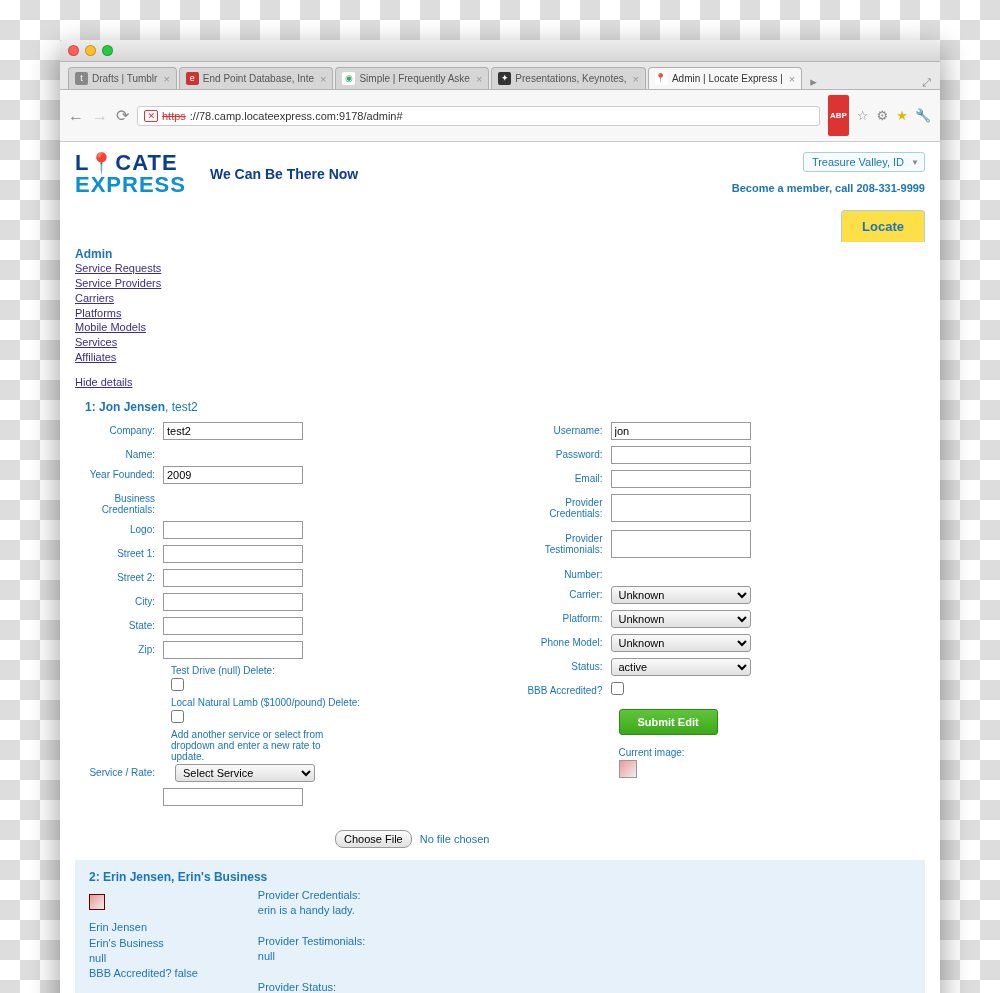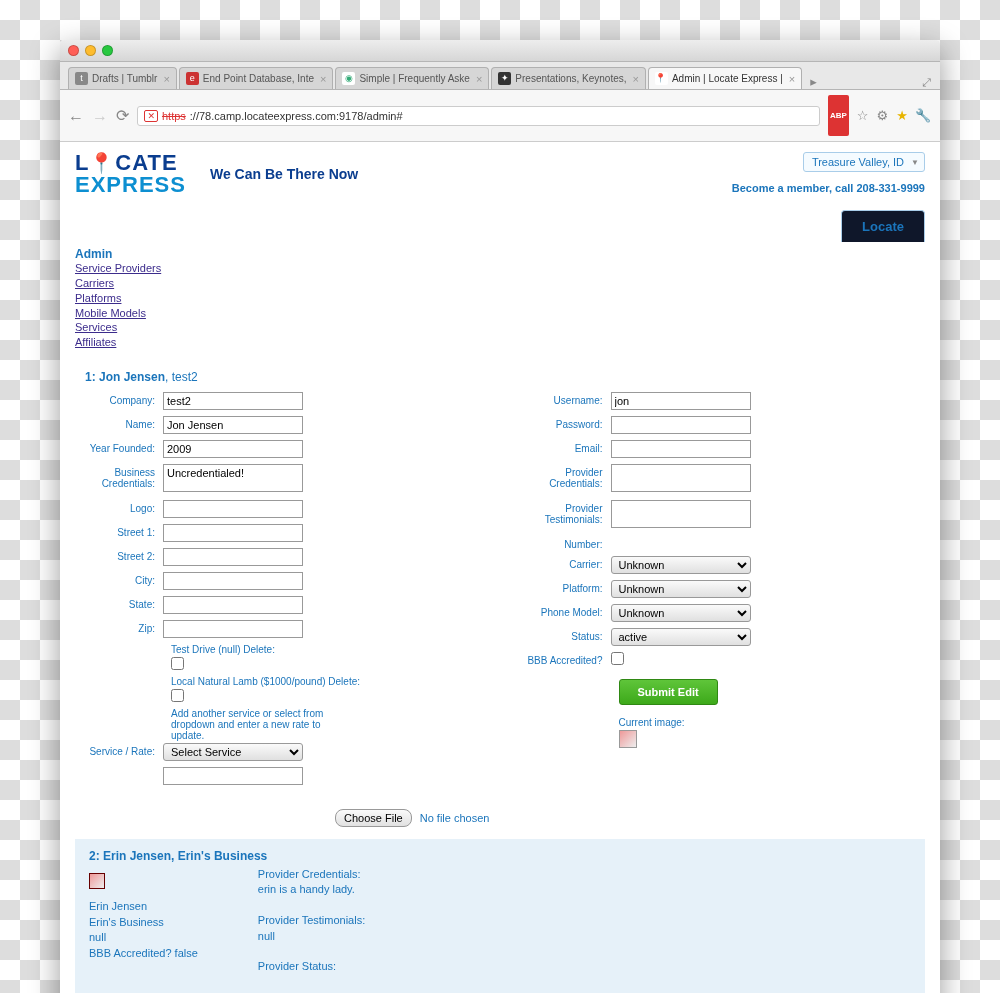--- a/index.html
+++ b/index.html
@@ -125,21 +125,21 @@
 .member-text { color: #1b75bb; font-size: 11px; font-weight: bold; margin-top: 10px; }
 .locate-tab-row { display: flex; justify-content: flex-end; margin-top: 14px; }
 .locate-tab {
   border: 1px solid #a9cde9;
   border-bottom: none;
   border-radius: 4px 4px 0 0;
   padding: 8px 20px;
   color: #1b75bb;
   font-weight: bold;
   font-size: 13px;
-  background: #0f172a;
+  background: #fde047;
 }
 .admin-nav { margin-top: 5px; }
 .admin-nav .heading { color: #1b75bb; font-weight: bold; font-size: 12px; }
 .admin-nav a { display: block; color: #3c2c8c; text-decoration: underline; font-size: 11px; line-height: 1.35; }
 .separator-gap { height: 10px; }
 .record-title { color: #1b75bb; font-weight: bold; margin: 10px 0 8px 10px; font-size: 12px; }
 .record-title .sub { font-weight: normal; }
 .form-cols { display: flex; gap: 37px; }
 .col { flex: 1; }
 .field-row { display: flex; align-items: flex-start; margin-bottom: 6px; }
@@ -189,21 +189,21 @@
 .record-block {
   background: #e6f1f9;
   padding: 10px 14px;
   margin-top: 8px;
 }
 .record-block .title { color: #1b75bb; font-weight: bold; font-size: 12px; }
 .record-block .title .sub { font-weight: bold; }
 .record-block .broken-img2 { width: 16px; height: 16px; border:1px solid #600; display:inline-block; margin: 6px 0; background:linear-gradient(135deg,#e99,#eee);}
 .record-cols { display: flex; gap: 60px; margin-top: 4px; }
 .record-cols .c { color: #1b75bb; font-size: 11px; line-height: 1.4; }
-.service-select { width: 140px; font-size: 11px; background: linear-gradient(#fafafa,#e0e0e0); border:1px solid #999; border-radius:3px; padding:1px 3px;}
+.service-select { width: 140px; font-size: 11px; background: linear-gradient(#fafafa,#e0e0e0); border:1px solid #999; border-radius:3px; padding:1px 3px;margin-left:12px;}
 </style>
 </head>
 <body>
 
 <div class="browser-window">
 
   <div class="titlebar">
     <div class="traffic-lights">
       <div class="traffic-light red"></div>
       <div class="traffic-light yellow"></div>
@@ -278,50 +278,50 @@
         <div class="member-text">Become a member, call 208-331-9999</div>
       </div>
     </div>
 
     <div class="locate-tab-row">
       <div class="locate-tab">Locate</div>
     </div>
 
     <div class="admin-nav">
       <div class="heading">Admin</div>
+      <a>Service Requests</a>
       <a>Service Providers</a>
       <a>Carriers</a>
       <a>Platforms</a>
       <a>Mobile Models</a>
       <a>Services</a>
       <a>Affiliates</a>
       <div class="separator-gap"></div>
+      <a>Hide details</a>
     </div>
 
     <div class="record-title">
       <span>1: Jon Jensen</span><span class="sub">, test2</span>
     </div>
 
     <div class="form-cols">
       <div class="col">
         <div class="field-row">
             <div class="field-label">Company:</div>
             <div class="field-input"><input type="text" value="test2" style=""></div>
           </div>
         <div class="field-row">
             <div class="field-label">Name:</div>
-            <div class="field-input"><input type="text" value="Jon Jensen" style=""></div>
           </div>
         <div class="field-row">
             <div class="field-label">Year Founded:</div>
             <div class="field-input"><input type="text" value="2009" style=""></div>
           </div>
         <div class="field-row">
             <div class="field-label">Business Credentials:</div>
-            <div class="field-input"><textarea style="">Uncredentialed!</textarea></div>
           </div>
         <div class="field-row">
             <div class="field-label">Logo:</div>
             <div class="field-input"><input type="text" style=""></div>
           </div>
         <div class="field-row">
             <div class="field-label">Street 1:</div>
             <div class="field-input"><input type="text" style=""></div>
           </div>
         <div class="field-row">

